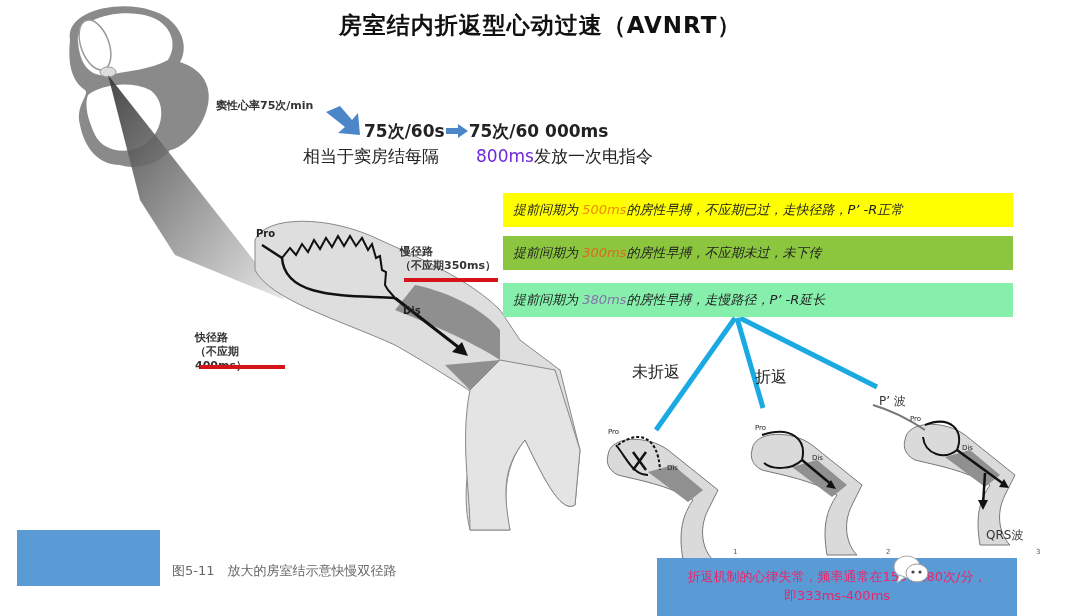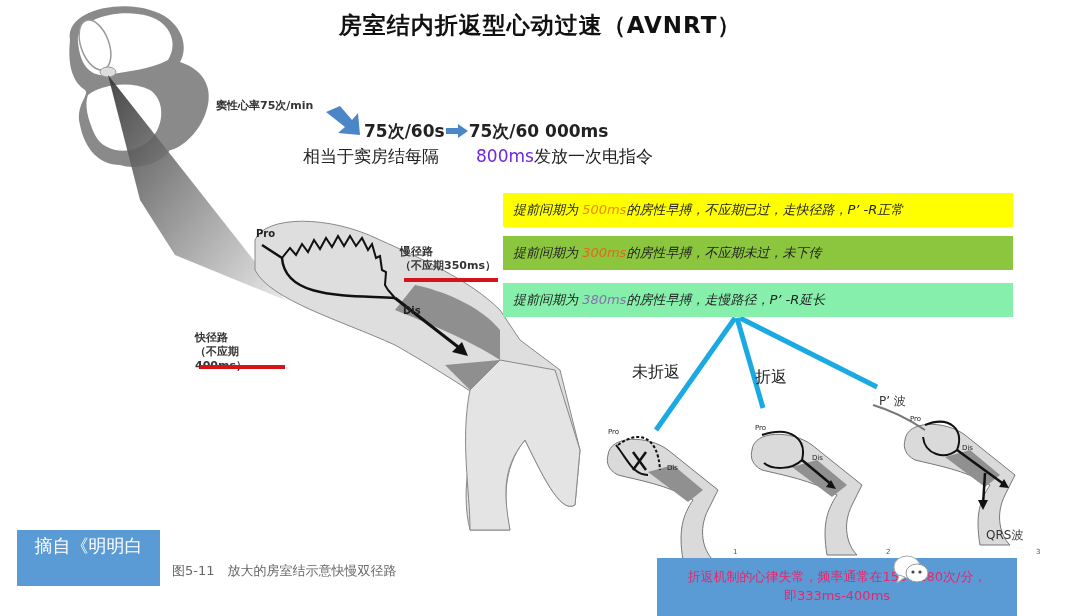--- a/index.html
+++ b/index.html
@@ -191,21 +191,20 @@
 <div id="label-reentry" class="abs branch-label">折返</div>
 
 <div id="p-wave" class="abs mini-text">P’ 波</div>
 <div id="qrs-wave" class="abs mini-text">QRS波</div>
 
 <div id="num1" class="abs num">1</div>
 <div id="num2" class="abs num">2</div>
 <div id="num3" class="abs num">3</div>
 
 <div id="source-box" class="abs">
-  <div>摘自《明明白</div>
 </div>
 <div id="fig-caption" class="abs">图5-11　放大的房室结示意快慢双径路</div>
 
 <div id="info-box" class="abs">
   <div>折返机制的心律失常，频率通常在150~180次/分，</div>
   <div>即333ms-400ms</div>
 </div>
 
 <div id="watermark" class="abs">
   <svg width="36" height="34" viewBox="0 0 36 34">

